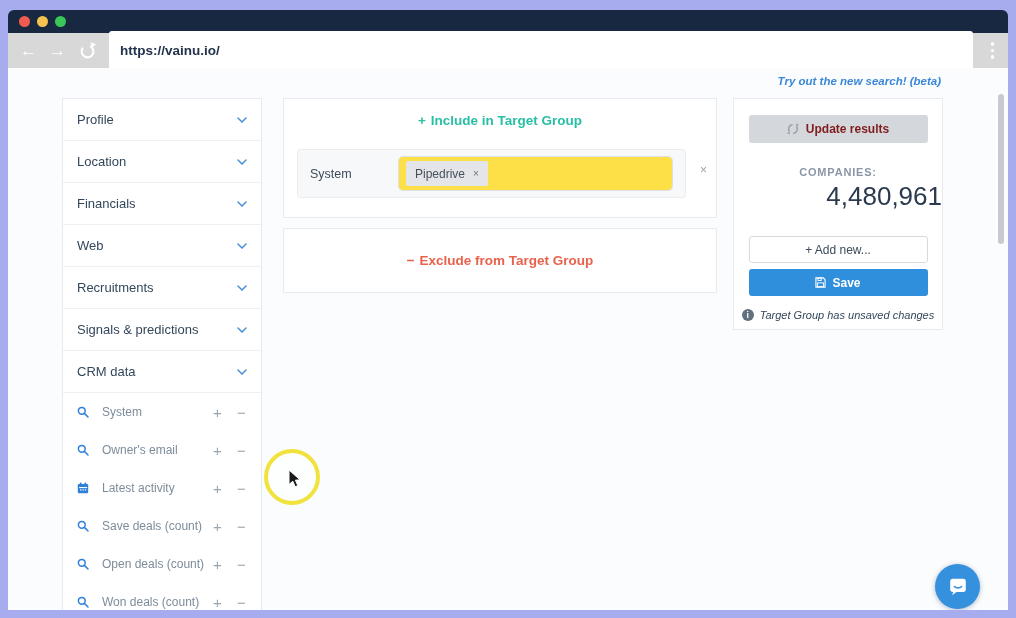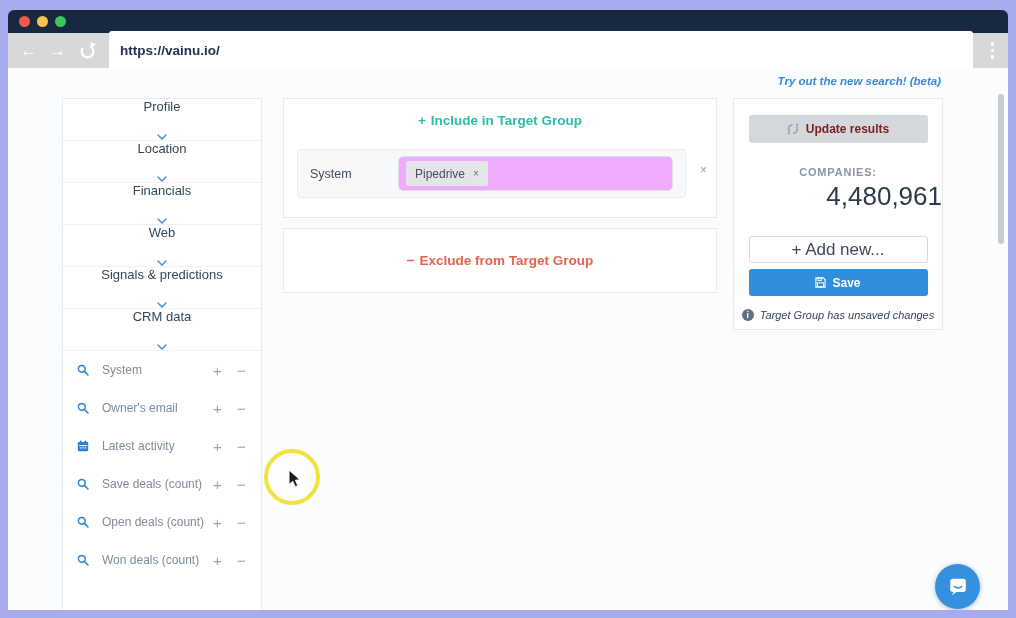--- a/index.html
+++ b/index.html
@@ -28,57 +28,57 @@
   .kebab{display:flex;flex-direction:column;gap:3px;padding:4px 6px;cursor:pointer;}
   .kebab i{width:3.5px;height:3.5px;border-radius:50%;background:#ffffff;}
   
   .content{position:relative;height:589px;background:#fbfcfd;overflow:hidden;}
   .banner-link{position:absolute;top:7px;right:67px;font-size:11.5px;
     font-style:italic;font-weight:bold;color:#3a87d7;cursor:pointer;}
   .card{background:#ffffff;border:1px solid #e7eaef;box-sizing:border-box;}
   
   .sidebar{position:absolute;left:54px;top:30px;width:200px;height:516px;}
   .cat-row{height:41px;display:flex;align-items:center;justify-content:space-between;
-    padding:0 14px;border-bottom:1px solid #eef1f4;cursor:pointer;flex-direction:column;}
+    padding:0 14px;border-bottom:1px solid #eef1f4;cursor:pointer;}
   .cat-label{font-size:13px;color:#33475b;}
   .field-row{height:38px;display:flex;align-items:center;padding:0 12px 0 14px;cursor:pointer;}
   .field-row .ficon{width:12px;height:12px;margin-right:13px;flex:none;}
   .field-label{flex:1;font-size:12px;color:#7e8c9a;}
   .pm{width:15px;text-align:center;font-size:15px;color:#9aa5af;cursor:pointer;user-select:none;}
   .pm.minus{margin-left:9px;}
   
   .include-panel{position:absolute;left:275px;top:30px;width:434px;height:120px;}
   .panel-title{display:flex;justify-content:center;align-items:center;gap:5px;
     margin-top:14px;font-size:13.5px;font-weight:bold;cursor:pointer;}
   .teal{color:#29bfa4;}
   .orange{color:#e8624c;}
   .filter-row{position:absolute;left:13px;right:30px;top:50px;height:49px;
     background:#f7f8f9;border:1px solid #ececec;border-radius:3px;
     display:flex;align-items:center;padding:0 12px;box-sizing:border-box;}
   .filter-label{width:88px;font-size:12.5px;color:#3f4c5a;flex:none;}
-  .filter-input{flex:1;height:33px;background:#f0abfc;border:1px solid #dde1e6;
+  .filter-input{flex:1;height:33px;background:#fde047;border:1px solid #dde1e6;
     border-radius:5px;display:flex;align-items:center;padding:0 4px;cursor:text;}
   .tag{background:#e3e5e8;border-radius:2px;height:25px;display:flex;align-items:center;
     gap:8px;padding:0 9px;margin-left:3px;font-size:12px;color:#454f5b;}
   .tag-x{font-size:10px;color:#6a7480;cursor:pointer;}
   .row-remove{position:absolute;right:9px;top:64px;font-size:12px;color:#9aa2ab;cursor:pointer;}
   .exclude-panel{position:absolute;left:275px;top:160px;width:434px;height:65px;
     display:flex;align-items:center;justify-content:center;}
   .exclude-panel .panel-title{margin-top:0;}
   
   .results-panel{position:absolute;left:725px;top:30px;width:210px;height:232px;}
   .update-btn{margin:16px auto 0;width:179px;height:28px;background:#d4d8dc;
     border:none;border-radius:3px;color:#7f1d1d;font-size:12px;font-weight:bold;
     display:flex;align-items:center;justify-content:center;gap:7px;cursor:pointer;
     font-family:inherit;}
   .companies-label{margin-top:23px;text-align:center;font-size:11px;
     letter-spacing:.8px;color:#8a97a6;font-weight:bold;}
   .companies-count{margin-top:3px;text-align:right;font-size:26px;color:#2b3a4d;}
   .addnew-btn{margin:24px auto 0;width:179px;height:27px;background:#ffffff;
-    border:1px solid #d7dbdf;border-radius:3px;color:#3c4a5a;font-size:17px;
+    border:1px solid #d7dbdf;border-radius:3px;color:#3c4a5a;font-size:12px;
     display:flex;align-items:center;justify-content:center;cursor:pointer;
     box-sizing:border-box;font-family:inherit;}
   .save-btn{margin:6px auto 0;width:179px;height:27px;background:#2f8fdd;
     border:none;border-radius:3px;color:#ffffff;font-size:12px;font-weight:bold;
     display:flex;align-items:center;justify-content:center;gap:6px;cursor:pointer;
     font-family:inherit;}
   .note{margin-top:13px;display:flex;align-items:center;justify-content:center;gap:6px;
     font-size:11px;font-style:italic;color:#33475b;}
   .info-dot{width:12px;height:12px;border-radius:50%;background:#62717f;color:#ffffff;
     font-size:8.5px;font-weight:bold;font-style:normal;display:flex;align-items:center;
@@ -146,20 +146,26 @@
           </svg>
       </div>
       <div class="cat-row">
         <span class="cat-label">Financials</span>
         <svg width="10" height="6" viewBox="0 0 10 6">
             <path d="M1 1l4 4 4-4" fill="none" stroke="#4a90d9" stroke-width="1.5" stroke-linecap="round"></path>
           </svg>
       </div>
       <div class="cat-row">
         <span class="cat-label">Web</span>
+        <svg width="10" height="6" viewBox="0 0 10 6">
+            <path d="M1 1l4 4 4-4" fill="none" stroke="#4a90d9" stroke-width="1.5" stroke-linecap="round"></path>
+          </svg>
+      </div>
+      <div class="cat-row">
+        <span class="cat-label">Recruitments</span>
         <svg width="10" height="6" viewBox="0 0 10 6">
             <path d="M1 1l4 4 4-4" fill="none" stroke="#4a90d9" stroke-width="1.5" stroke-linecap="round"></path>
           </svg>
       </div>
       <div class="cat-row">
         <span class="cat-label">Signals &amp; predictions</span>
         <svg width="10" height="6" viewBox="0 0 10 6">
             <path d="M1 1l4 4 4-4" fill="none" stroke="#4a90d9" stroke-width="1.5" stroke-linecap="round"></path>
           </svg>
       </div>

